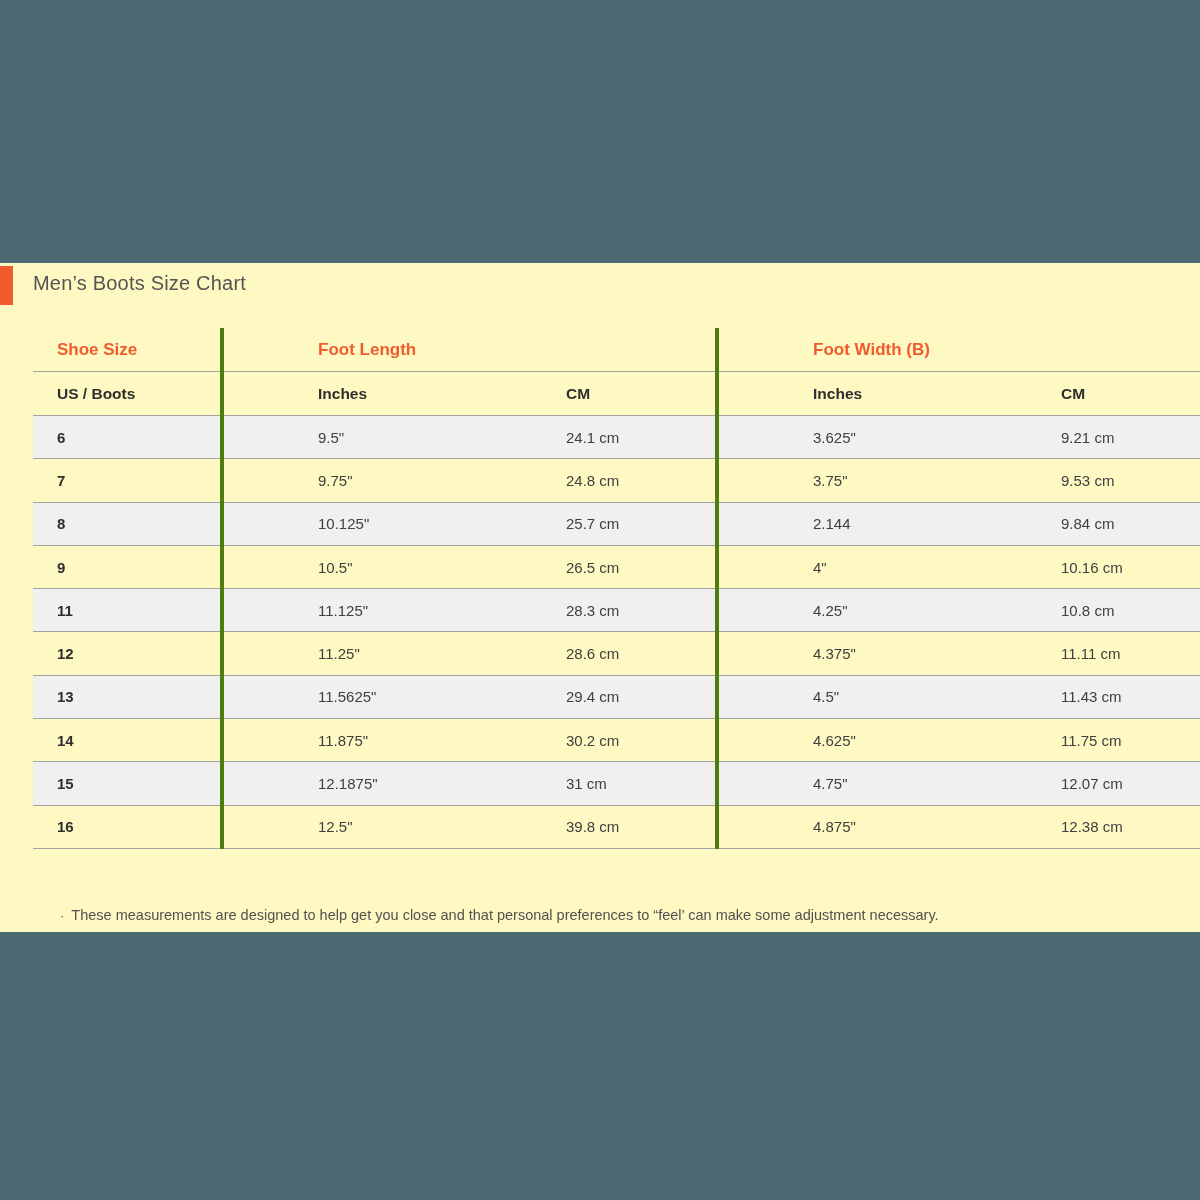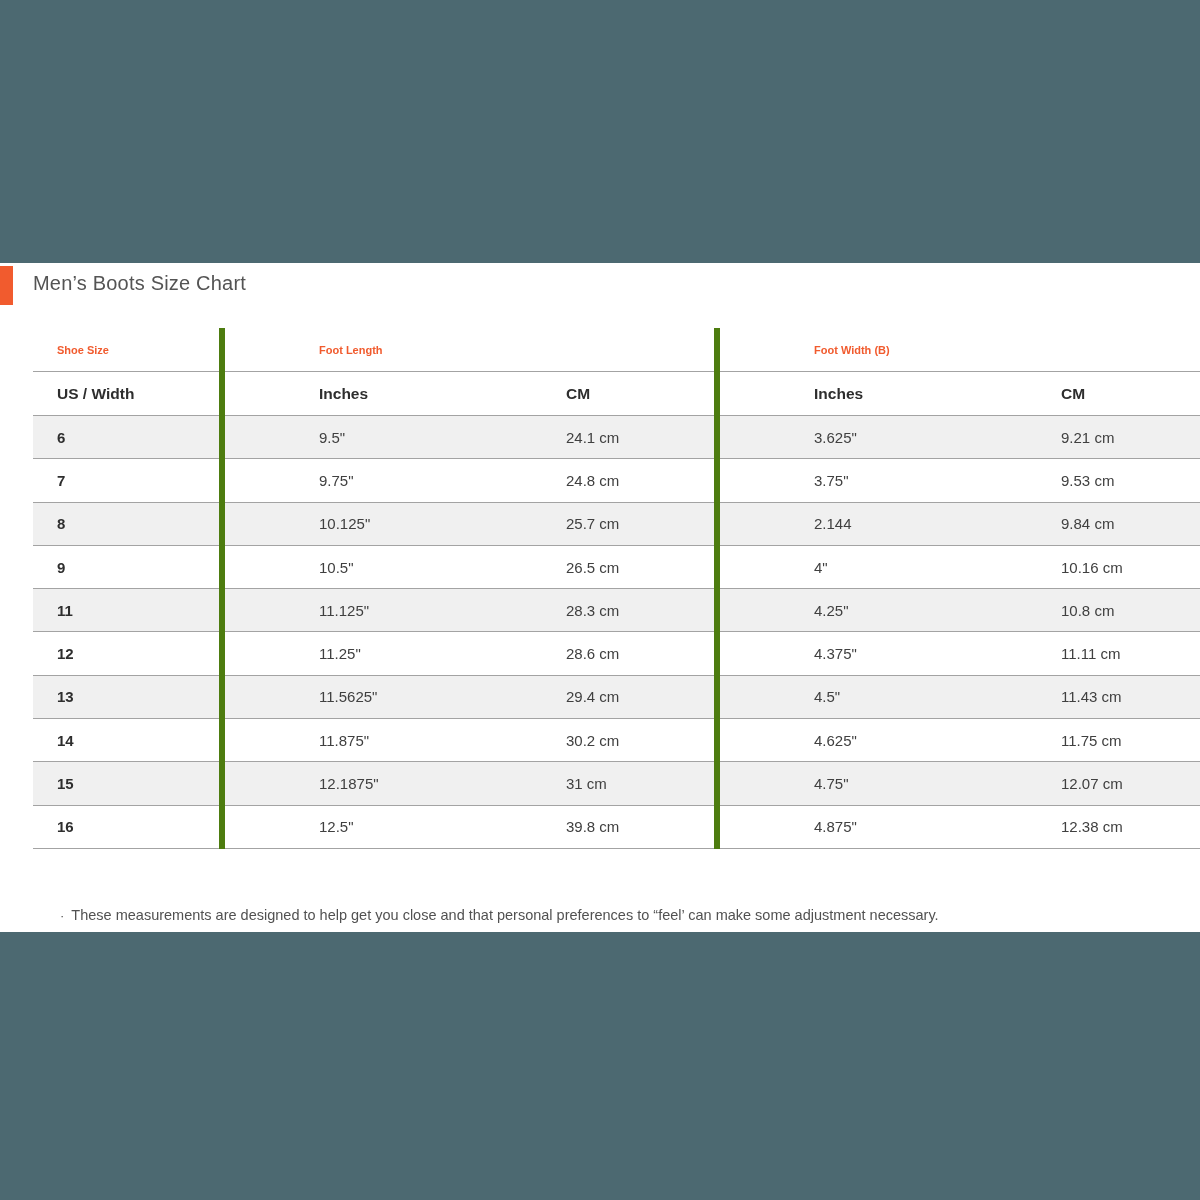--- a/index.html
+++ b/index.html
@@ -10,21 +10,21 @@
     background: #4c6971;
     font-family: "Liberation Sans", sans-serif;
     overflow: hidden;
   }
   .panel {
     position: absolute;
     top: 263px;
     left: 0;
     width: 1200px;
     height: 669px;
-    background: #ffffff;
+    background: #fef9c3;
   }
   .accent-bar {
     position: absolute;
     top: 3px;
     left: 0;
     width: 13px;
     height: 39px;
     background: #f15b2e;
   }
   .title {
@@ -54,21 +54,21 @@
     text-align: left;
     vertical-align: middle;
     padding: 0 0 0 94px;
     white-space: nowrap;
     overflow: hidden;
   }
   .size-table .col1 { padding-left: 24px; }
   .size-table thead tr.group-row th {
     height: 43px;
     color: #f15b2e;
-    font-size: 11px;
+    font-size: 17px;
     font-weight: 700;
     border-bottom: 1px solid #a3a3a3;
   }
   .size-table thead tr.sub-row th {
     height: 43px;
     color: #2e2e2e;
     font-size: 15.5px;
     font-weight: 700;
     border-bottom: 1px solid #a3a3a3;
   }
@@ -77,21 +77,21 @@
     font-size: 15px;
     font-weight: 400;
     color: #404040;
     border-bottom: 1px solid #a3a3a3;
   }
   .size-table tbody td.size {
     font-weight: 700;
     color: #2e2e2e;
   }
   .size-table tbody tr:nth-child(odd) { background: #f0f0f0; }
-  .size-table .vdiv { border-left: 6px solid #4d7c0f; }
+  .size-table .vdiv { border-left: 4px solid #4d7c0f; }
   .note {
     position: absolute;
     top: 628px;
     left: 44px;
     margin: 16px;
     font-size: 14.5px;
     color: #515151;
   }
   .note .bullet {
     margin-right: 7px;
@@ -113,21 +113,21 @@
         <col class="c4">
         <col class="c5">
     </colgroup>
     <thead>
       <tr class="group-row">
         <th class="col1">Shoe Size</th>
         <th class="vdiv" colspan="2">Foot Length</th>
         <th class="vdiv" colspan="2">Foot Width (B)</th>
       </tr>
       <tr class="sub-row">
-        <th class="col1">US / Width</th>
+        <th class="col1">US / Boots</th>
         <th class="vdiv">Inches</th>
         <th>CM</th>
         <th class="vdiv">Inches</th>
         <th>CM</th>
       </tr>
     </thead>
     <tbody id="size-table-body">
         <tr>
           <td class="col1 size">6</td>
           <td class="vdiv">9.5"</td>

